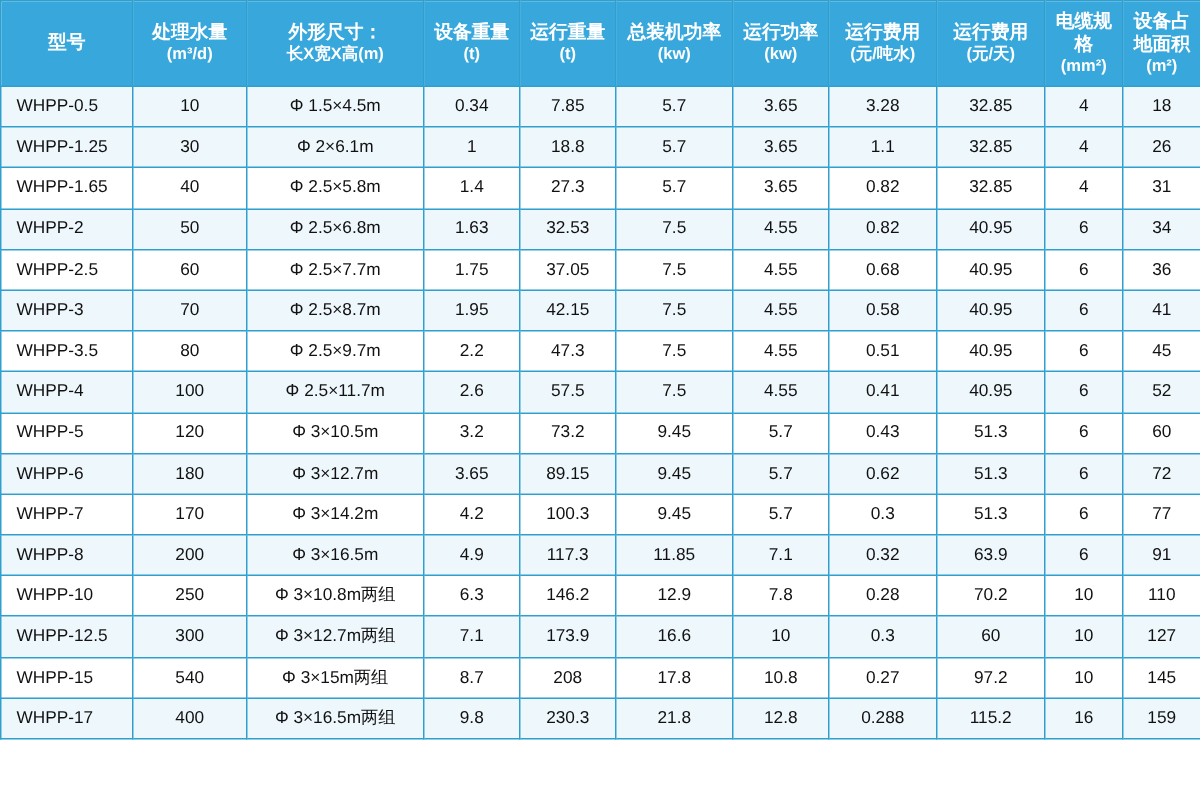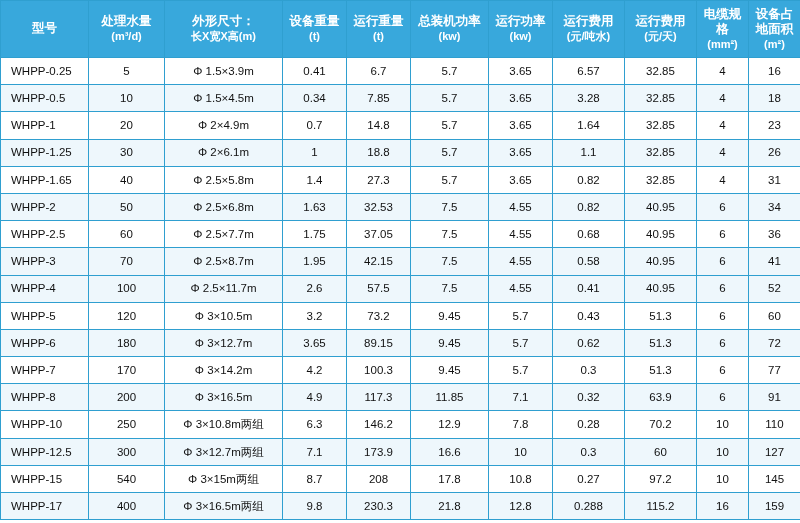--- a/index.html
+++ b/index.html
@@ -94,59 +94,33 @@
         <th><span>运行重量</span><span class="sub">(t)</span></th>
         <th><span>总装机功率</span><span class="sub">(kw)</span></th>
         <th><span>运行功率</span><span class="sub">(kw)</span></th>
         <th><span>运行费用</span><span class="sub">(元/吨水)</span></th>
         <th><span>运行费用</span><span class="sub">(元/天)</span></th>
         <th><span>电缆规格</span><span class="sub">(mm²)</span></th>
         <th><span>设备占地面积</span><span class="sub">(m²)</span></th>
       </tr>
   </thead>
   <tbody>
-      <tr>
-        <td class="model">WHPP-0.25</td>
-        <td>5</td>
-        <td>Φ 1.5×3.9m</td>
-        <td>0.41</td>
-        <td>6.7</td>
-        <td>5.7</td>
-        <td>3.65</td>
-        <td>6.57</td>
-        <td>32.85</td>
-        <td>4</td>
-        <td>16</td>
-      </tr>
       <tr class="alt">
         <td class="model">WHPP-0.5</td>
         <td>10</td>
         <td>Φ 1.5×4.5m</td>
         <td>0.34</td>
         <td>7.85</td>
         <td>5.7</td>
         <td>3.65</td>
         <td>3.28</td>
         <td>32.85</td>
         <td>4</td>
         <td>18</td>
       </tr>
-      <tr>
-        <td class="model">WHPP-1</td>
-        <td>20</td>
-        <td>Φ 2×4.9m</td>
-        <td>0.7</td>
-        <td>14.8</td>
-        <td>5.7</td>
-        <td>3.65</td>
-        <td>1.64</td>
-        <td>32.85</td>
-        <td>4</td>
-        <td>23</td>
-      </tr>
       <tr class="alt">
         <td class="model">WHPP-1.25</td>
         <td>30</td>
         <td>Φ 2×6.1m</td>
         <td>1</td>
         <td>18.8</td>
         <td>5.7</td>
         <td>3.65</td>
         <td>1.1</td>
         <td>32.85</td>
@@ -197,20 +171,33 @@
         <td>70</td>
         <td>Φ 2.5×8.7m</td>
         <td>1.95</td>
         <td>42.15</td>
         <td>7.5</td>
         <td>4.55</td>
         <td>0.58</td>
         <td>40.95</td>
         <td>6</td>
         <td>41</td>
+      </tr>
+      <tr>
+        <td class="model">WHPP-3.5</td>
+        <td>80</td>
+        <td>Φ 2.5×9.7m</td>
+        <td>2.2</td>
+        <td>47.3</td>
+        <td>7.5</td>
+        <td>4.55</td>
+        <td>0.51</td>
+        <td>40.95</td>
+        <td>6</td>
+        <td>45</td>
       </tr>
       <tr class="alt">
         <td class="model">WHPP-4</td>
         <td>100</td>
         <td>Φ 2.5×11.7m</td>
         <td>2.6</td>
         <td>57.5</td>
         <td>7.5</td>
         <td>4.55</td>
         <td>0.41</td>

